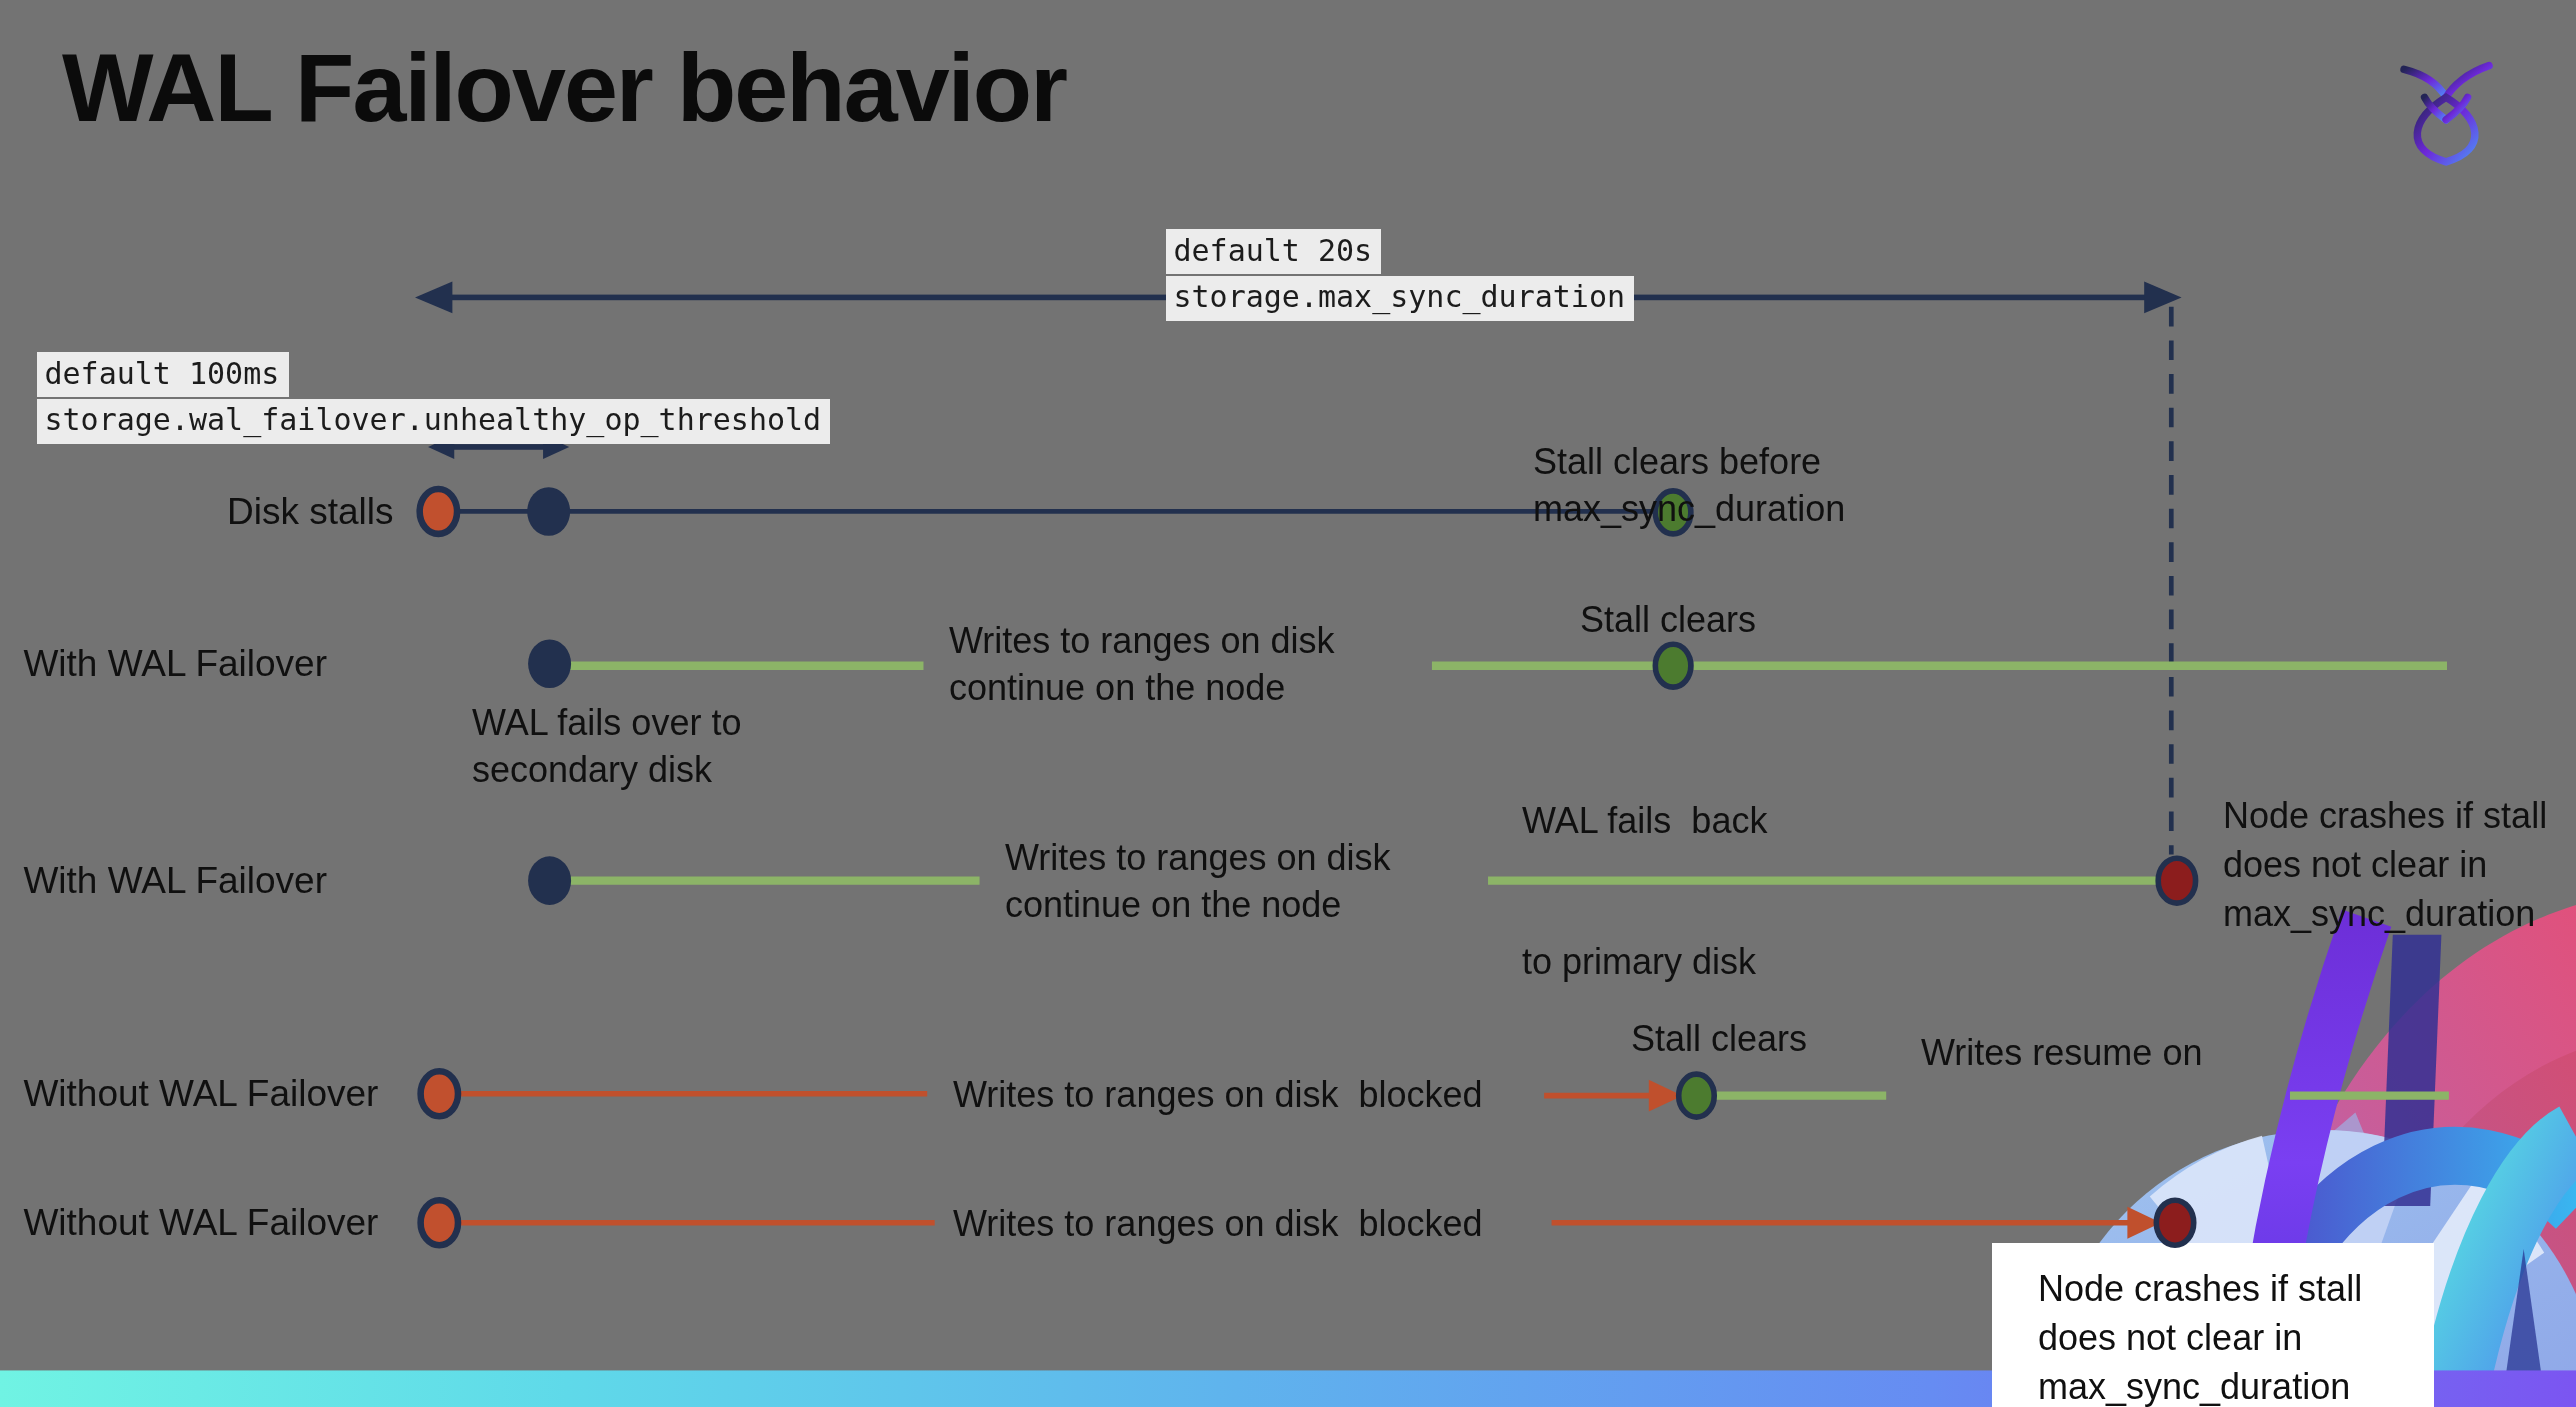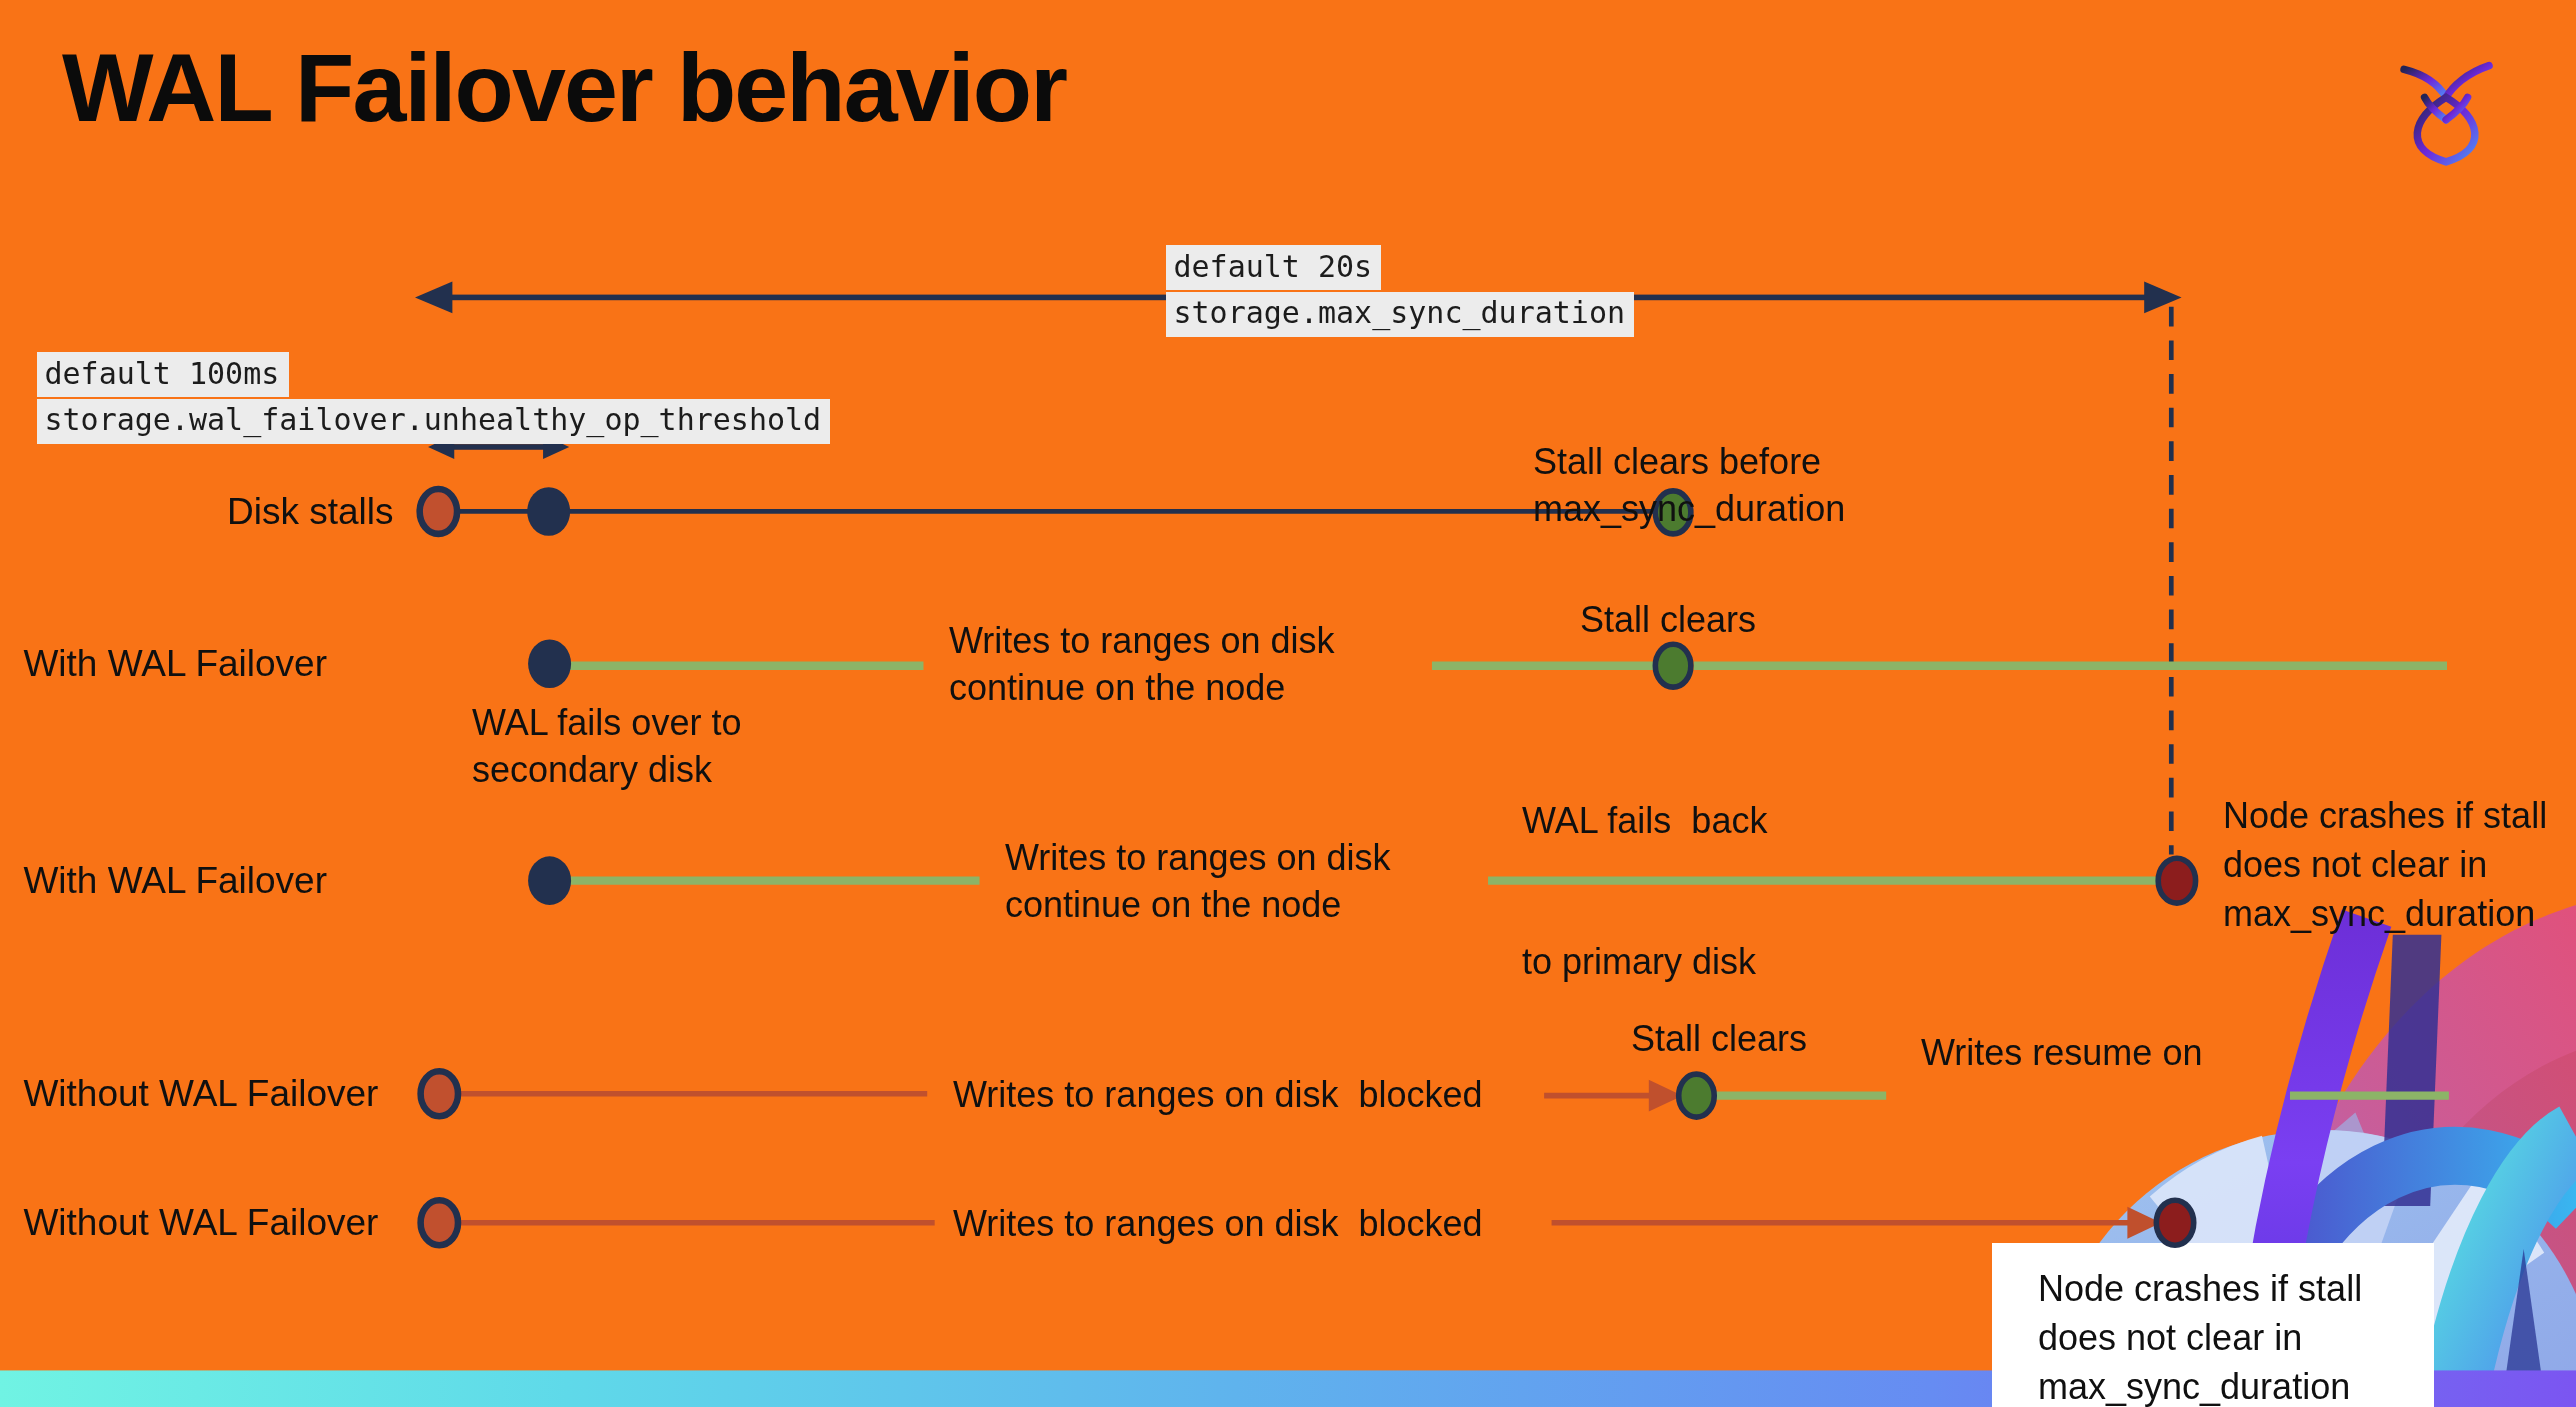--- a/index.html
+++ b/index.html
@@ -1,16 +1,16 @@
 <!DOCTYPE html>
 <html style="font-size:15px"><head>
 <meta charset="utf-8">
 <style>
   html,body{margin:0;padding:0;background:#ffffff;}
-  #slide{position:relative;width:2576px;height:1408px;overflow:hidden;background:#f97316;
+  #slide{position:relative;width:2576px;height:1408px;overflow:hidden;background:#737373;
          font-family:"Liberation Sans",sans-serif;color:#111;}
   .abs{position:absolute;}
   #page-title{left:62px;top:37px;font-size:97px;font-weight:800;letter-spacing:-1.9px;color:#0b0b0b;line-height:1.05;}
   .mono-callout{font-family:"DejaVu Sans Mono",monospace;font-size:30px;color:#1c1c1c;line-height:1;}
   .mono-callout span{display:inline-block;background:#ececec;padding:6.5px 9.3px 8.4px 7.5px;margin-bottom:1.9px;}
   .row-label{font-size:37px;color:#101010;line-height:41px;white-space:nowrap;}
   .note{font-size:36px;color:#101010;line-height:47px;white-space:nowrap;}
   .note.center{text-align:left;}
   svg{display:block;}
   #diagram-layer,#decor-layer{position:absolute;left:0;top:0;}
@@ -145,21 +145,21 @@
       <line x1="488" y1="1308" x2="1000" y2="1308" stroke="#c0502d" stroke-width="6"></line>
       <line x1="1660" y1="1308" x2="2282" y2="1308" stroke="#c0502d" stroke-width="6"></line>
       <polygon points="2312,1308 2276,1291 2276,1325" fill="#c0502d"></polygon>
       <ellipse cx="470" cy="1308" rx="20" ry="24" fill="#c1502e" stroke="#22304e" stroke-width="7"></ellipse>
       <ellipse cx="2327" cy="1308" rx="20" ry="24" fill="#8c1d1d" stroke="#22304e" stroke-width="6"></ellipse>
     </g>
   </svg>
 
   <div id="page-title" class="abs">WAL Failover behavior</div>
 
-  <div class="abs mono-callout" style="left:1119px;top:245px;padding-left:47px;">
+  <div class="abs mono-callout" style="left:1119px;top:229px;padding-left:47px;">
     <span>default 20s</span><br>
     <span>storage.max_sync_duration</span>
   </div>
 
   <div class="abs mono-callout" style="left:37px;top:336px;margin-top:16px;">
     <span>default 100ms</span><br>
     <span>storage.wal_failover.unhealthy_op_threshold</span>
   </div>
 
   <div class="abs row-label" style="left:227px;top:491px;">Disk stalls</div>

